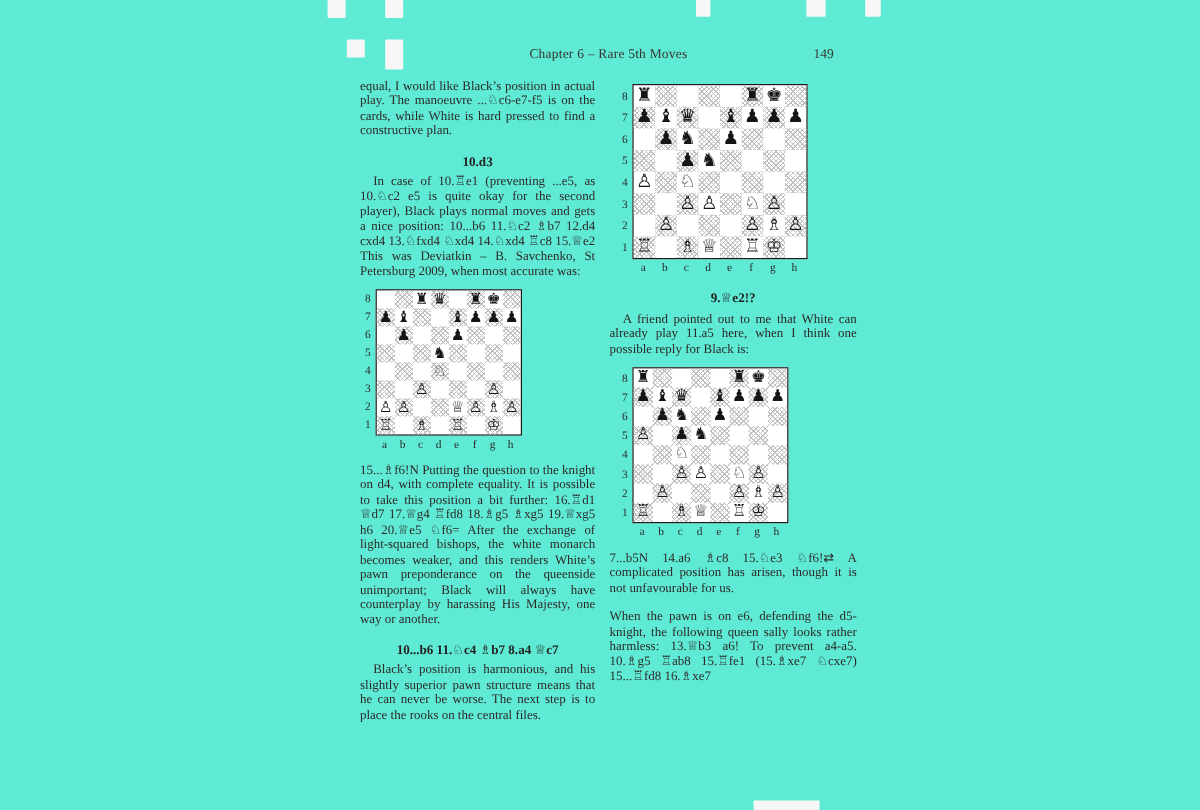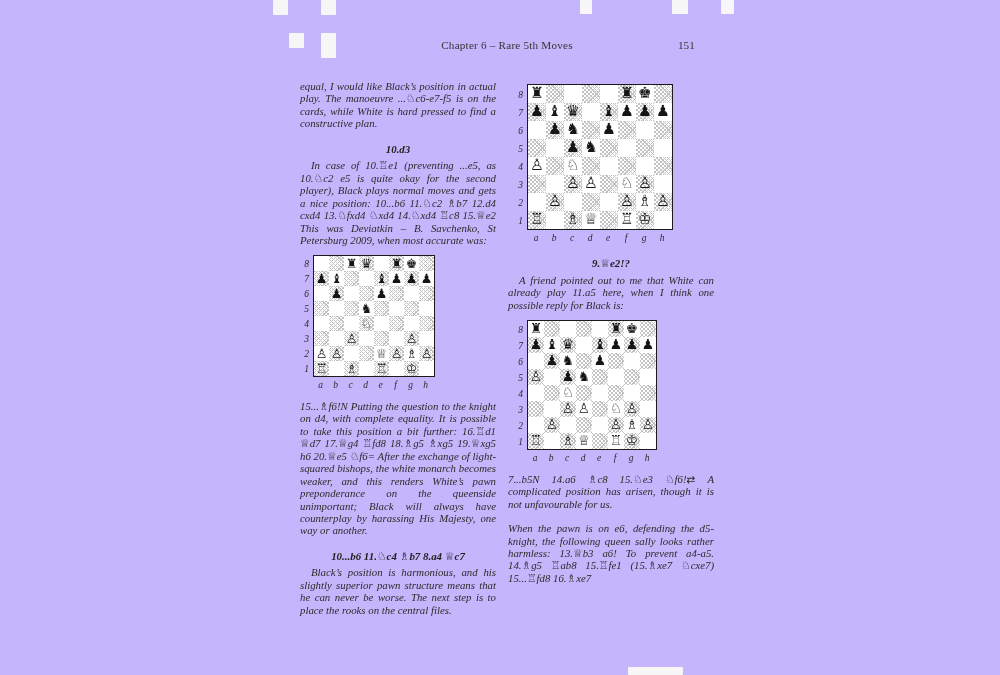--- a/index.html
+++ b/index.html
@@ -1,34 +1,34 @@
 <!DOCTYPE html>
 <html><head>
 <meta charset="utf-8">
 <style>
   html,body{margin:0;padding:0;}
   body{
     width:1000px;height:675px;background:#ffffff;overflow:hidden;
     font-family:"Liberation Serif","DejaVu Sans",serif;
     color:#2e2a28;
   }
-  .page{position:relative;width:1000px;height:675px;background:#c4b5fd;}
+  .page{position:relative;width:1000px;height:675px;background:#5eead4;}
 
   
   .smudge{position:absolute;background:#f7f7f7;border-radius:1px;}
 
   
   .running-head{
     position:absolute;top:39px;left:300px;width:414px;
     font-size:11.2px;color:#3a3633;text-align:center;letter-spacing:.2px;
   }
   .pagenum{position:absolute;top:39px;left:678px;width:36px;text-align:left;font-size:11.2px;color:#3a3633;}
 
   
-  .col{position:absolute;top:80px;font-size:10.8px;line-height:12.45px;text-align:justify;font-style:italic;}
+  .col{position:absolute;top:66px;font-size:10.8px;line-height:12.45px;text-align:justify;}
   .col.left{left:300px;width:196px;}
   .col.right{left:508px;width:206px;}
   .col p{margin:0;}
   .col p.indent{text-indent:11px;}
   .col h3{
     margin:13px 0 4px 0;font-size:10.9px;line-height:12.5px;
     font-weight:bold;color:#221f1d;text-align:center;
   }
   .col p.spaced{margin-top:12px;}
 
@@ -78,21 +78,21 @@
   <div class="smudge" style="left:289px;top:33px;width:15px;height:15px;"></div>
   <div class="smudge" style="left:321px;top:33px;width:15px;height:25px;"></div>
   <div class="smudge" style="left:580px;top:0;width:12px;height:14px;"></div>
   <div class="smudge" style="left:672px;top:0;width:16px;height:14px;"></div>
   <div class="smudge" style="left:721px;top:0;width:13px;height:14px;"></div>
   <div class="smudge" style="left:628px;top:667px;width:55px;height:8px;"></div>
 
   <div class="running-head">
     <span>Chapter 6 – Rare 5th Moves</span>
   </div>
-  <div class="pagenum">151</div>
+  <div class="pagenum">149</div>
 
   <div class="col left">
     <p>equal, I would like Black’s position in actual play. The manoeuvre ...♘c6-e7-f5 is on the cards, while White is hard pressed to find a constructive plan.</p>
     <h3>10.d3</h3>
     <p class="indent">In case of 10.♖e1 (preventing ...e5, as 10.♘c2 e5 is quite okay for the second player), Black plays normal moves and gets a nice position: 10...b6 11.♘c2 ♗b7 12.d4 cxd4 13.♘fxd4 ♘xd4 14.♘xd4 ♖c8 15.♕e2 This was Deviatkin – B. Savchenko, St Petersburg 2009, when most accurate was:</p>
     <div class="diagram" style="--sq: 15px;">
         <div class="dg">
           <div class="dg-left">
             <div class="dg-rlabel">8</div>
             <div class="dg-rlabel">7</div>
@@ -369,16 +369,16 @@
               <div class="dg-flabel">d</div>
               <div class="dg-flabel">e</div>
               <div class="dg-flabel">f</div>
               <div class="dg-flabel">g</div>
               <div class="dg-flabel">h</div>
             </div>
           </div>
         </div>
       </div>
     <p>7...b5N 14.a6 ♗c8 15.♘e3 ♘f6!⇄ A complicated position has arisen, though it is not unfavourable for us.</p>
-    <p class="spaced">When the pawn is on e6, defending the d5-knight, the following queen sally looks rather harmless: 13.♕b3 a6! To prevent a4-a5. 14.♗g5 ♖ab8 15.♖fe1 (15.♗xe7 ♘cxe7) 15...♖fd8 16.♗xe7</p>
+    <p class="spaced">When the pawn is on e6, defending the d5-knight, the following queen sally looks rather harmless: 13.♕b3 a6! To prevent a4-a5. 10.♗g5 ♖ab8 15.♖fe1 (15.♗xe7 ♘cxe7) 15...♖fd8 16.♗xe7</p>
   </div>
 
 </div>
 
 </body></html>

